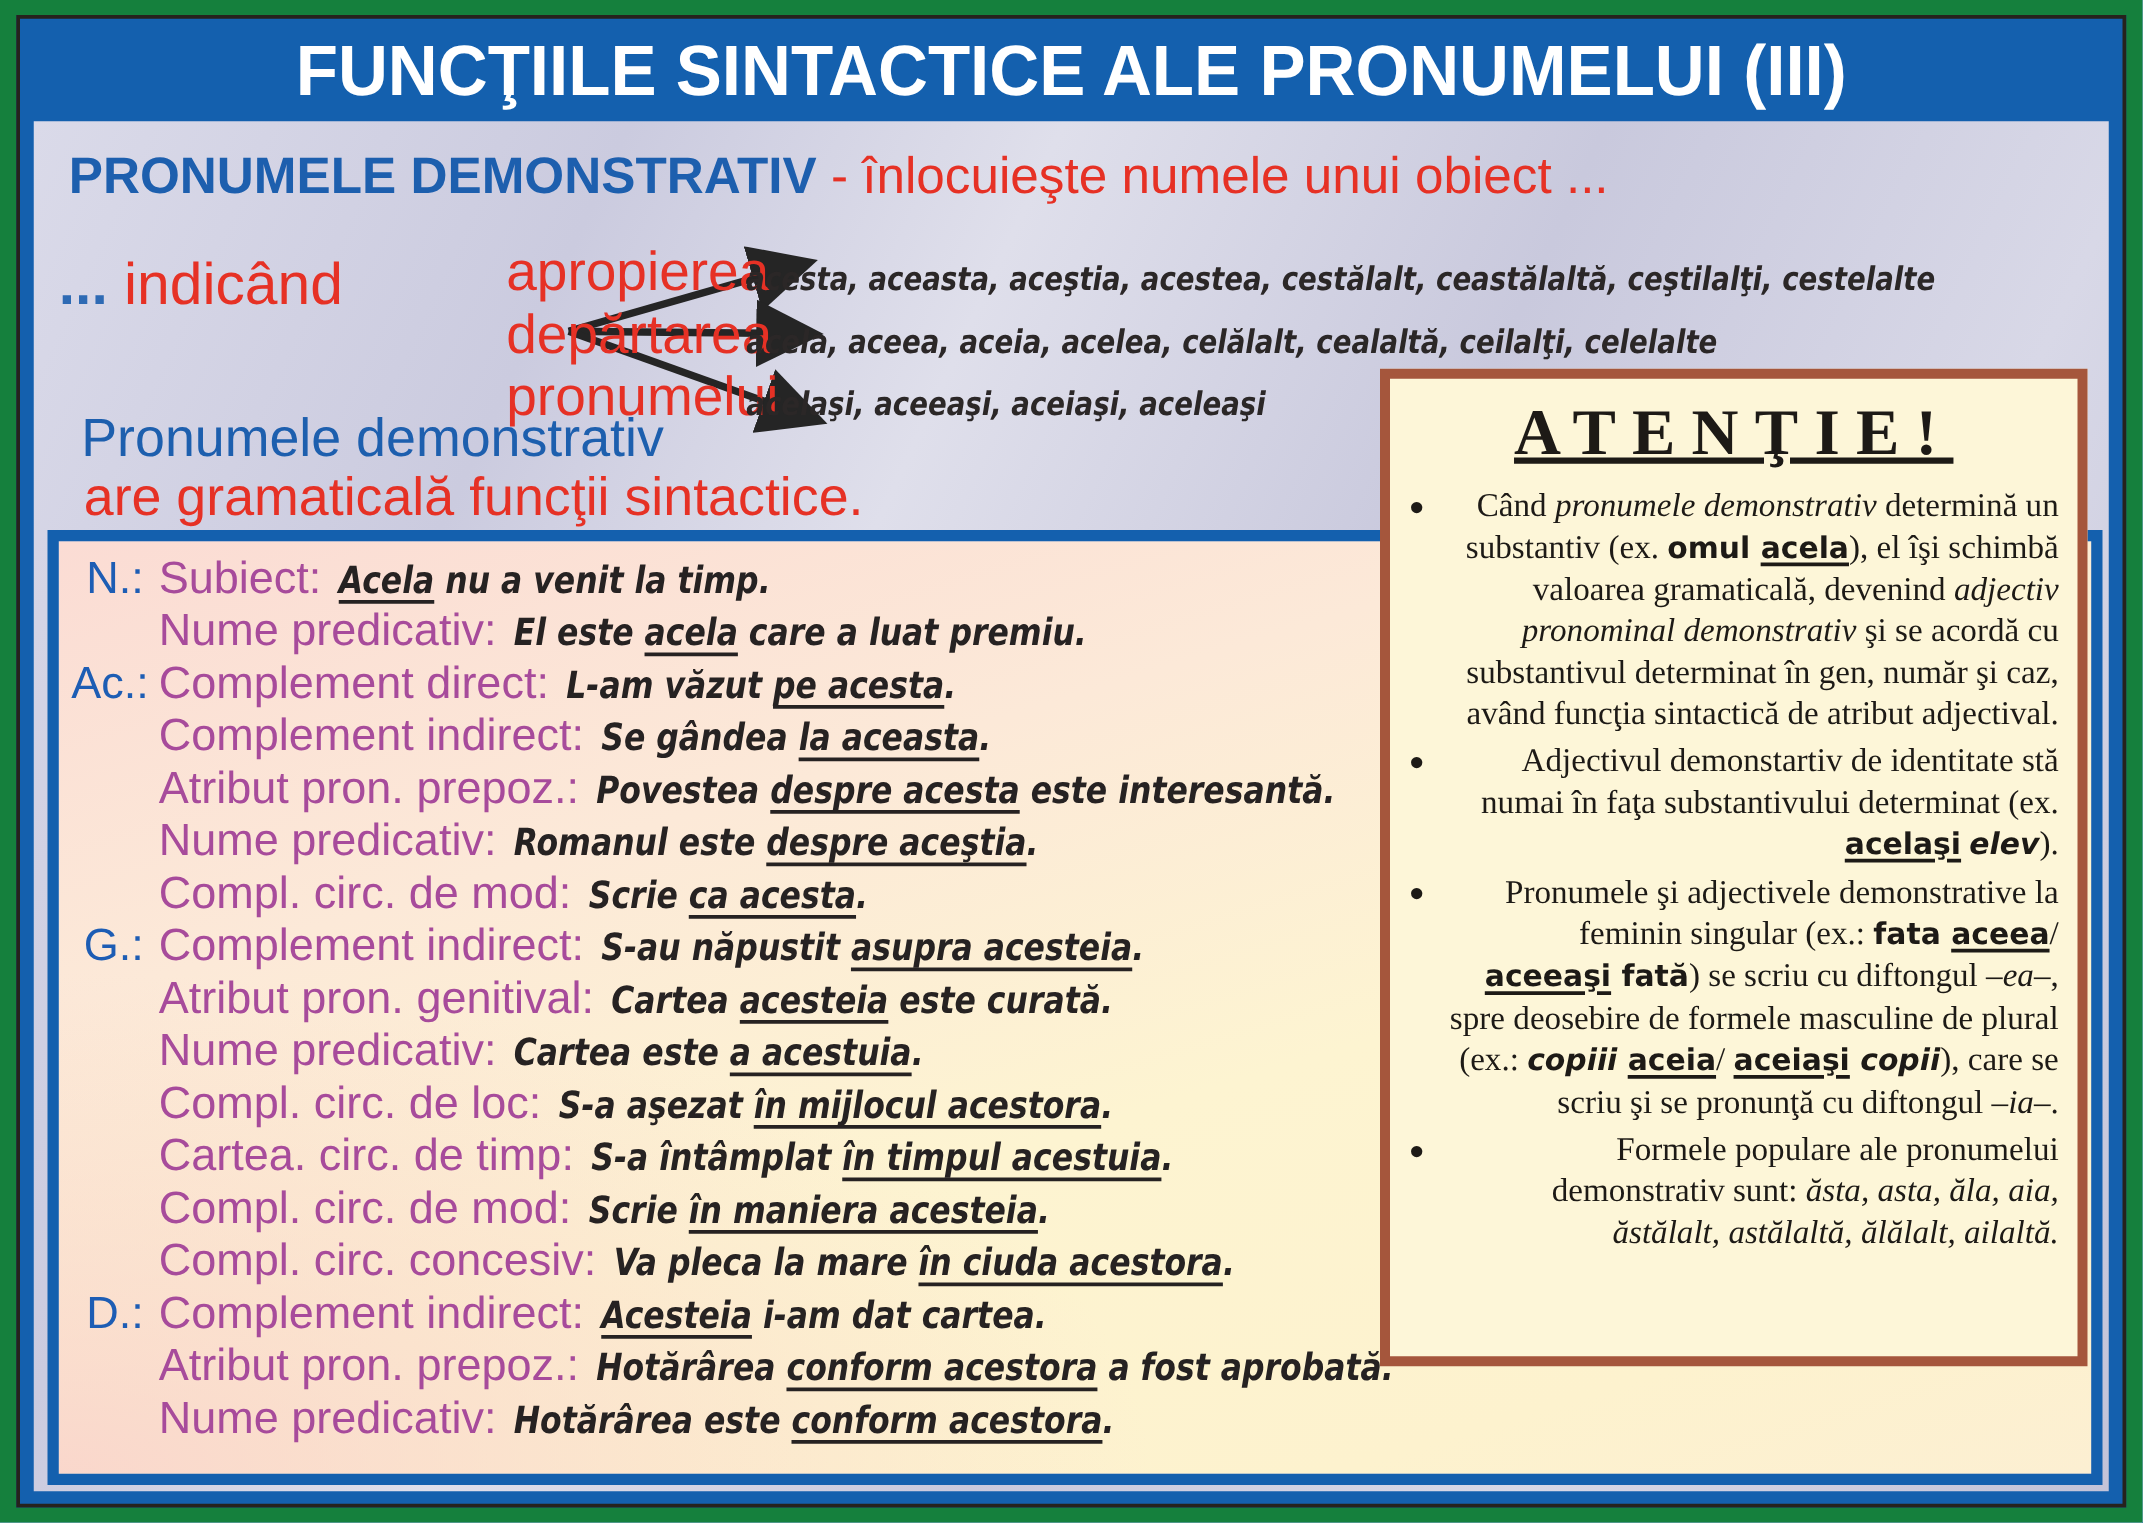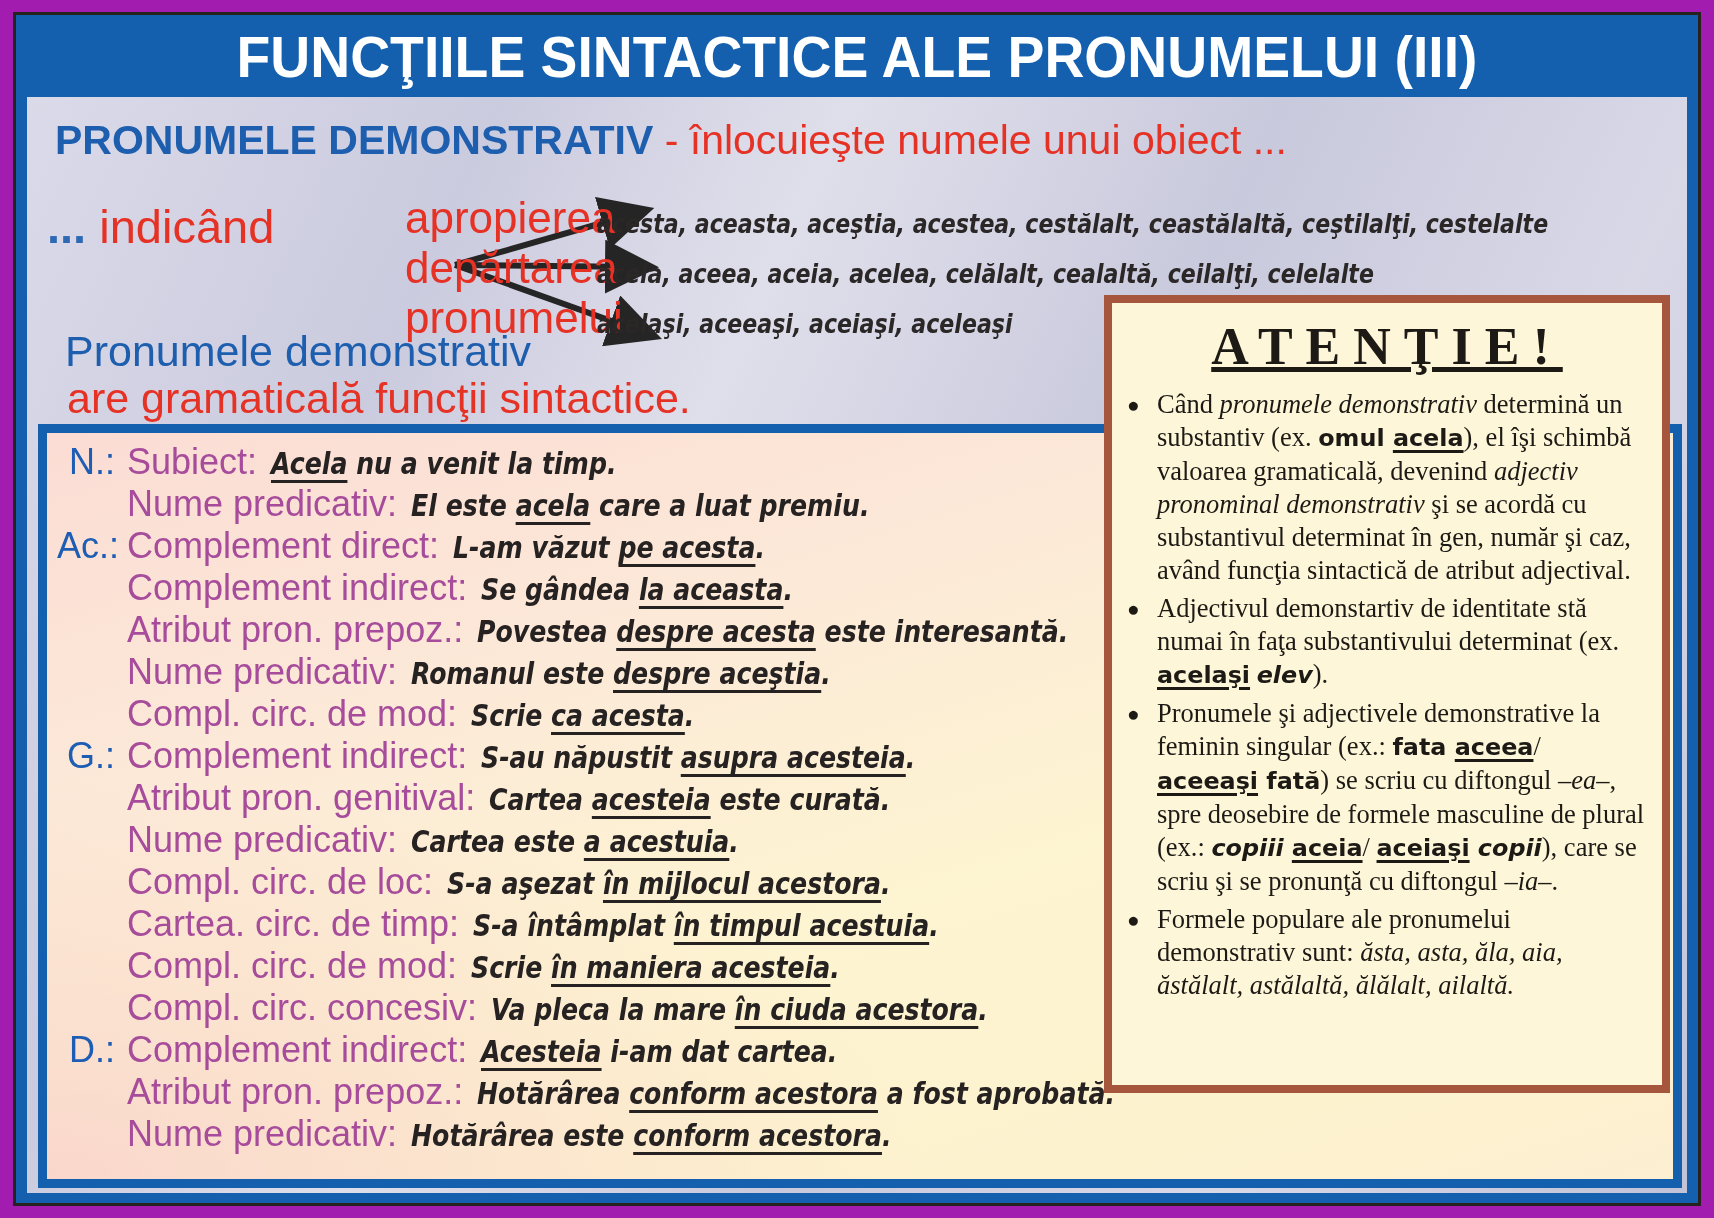--- a/index.html
+++ b/index.html
@@ -1,18 +1,18 @@
 <!DOCTYPE html>
 <html><head>
 <meta charset="utf-8">
 <style>
   html,body{margin:0;padding:0;}
   .page{
     position:relative; width:1714px; height:1218px; overflow:hidden;
-    background:#a21caf;
+    background:#15803d;
     font-family:"Liberation Sans", sans-serif;
   }
   .frame{
     position:absolute; left:13px; top:12px; width:1688px; height:1194px;
     background:#1460ae; border:3px solid #26221d; box-sizing:border-box;
   }
   .page-title{
     position:absolute; left:14px; top:24px; width:1686px; text-align:center;
     color:#ffffff; font-weight:bold; font-size:57px; letter-spacing:0px;
     transform:scaleX(0.97); transform-origin:50% 50%; white-space:nowrap;
@@ -66,21 +66,21 @@
     position:absolute; left:1077px; top:198px; width:566px; height:798px;
     background:#fdf6d8; border:8px solid #a5563c; box-sizing:border-box;
     padding:4px 15px; z-index:5; overflow:hidden;
   }
   .attention-title{
     font-family:"Liberation Serif", serif; font-weight:bold; font-size:52px;
     letter-spacing:13px; text-align:center; color:#1d1a16; margin:10px 0 12px 0;text-decoration:underline;
   }
   .attention-list{
     list-style:none; margin:0; padding:0;
-    font-family:"Liberation Serif", serif; font-size:26.5px; line-height:33px; color:#1d1a16;
+    font-family:"Liberation Serif", serif; font-size:26.5px; line-height:33px; color:#1d1a16;text-align:right;
   }
   .attention-list li{ position:relative; padding-left:30px; margin-bottom:5px; }
   .attention-list li::before{ content:"\25CF"; position:absolute; left:0; top:1px; font-size:21px; }
   .it{ font-style:italic; }
   .hand{ font-family:"DejaVu Sans", sans-serif; font-weight:bold; font-style:normal; font-size:0.9em; }
   .hand-it{ font-family:"DejaVu Sans", sans-serif; font-weight:bold; font-style:italic; font-size:0.9em; }
   .u{ text-decoration:underline; text-decoration-thickness:2.5px; text-underline-offset:4px; }
 </style>
 </head>
 <body>

